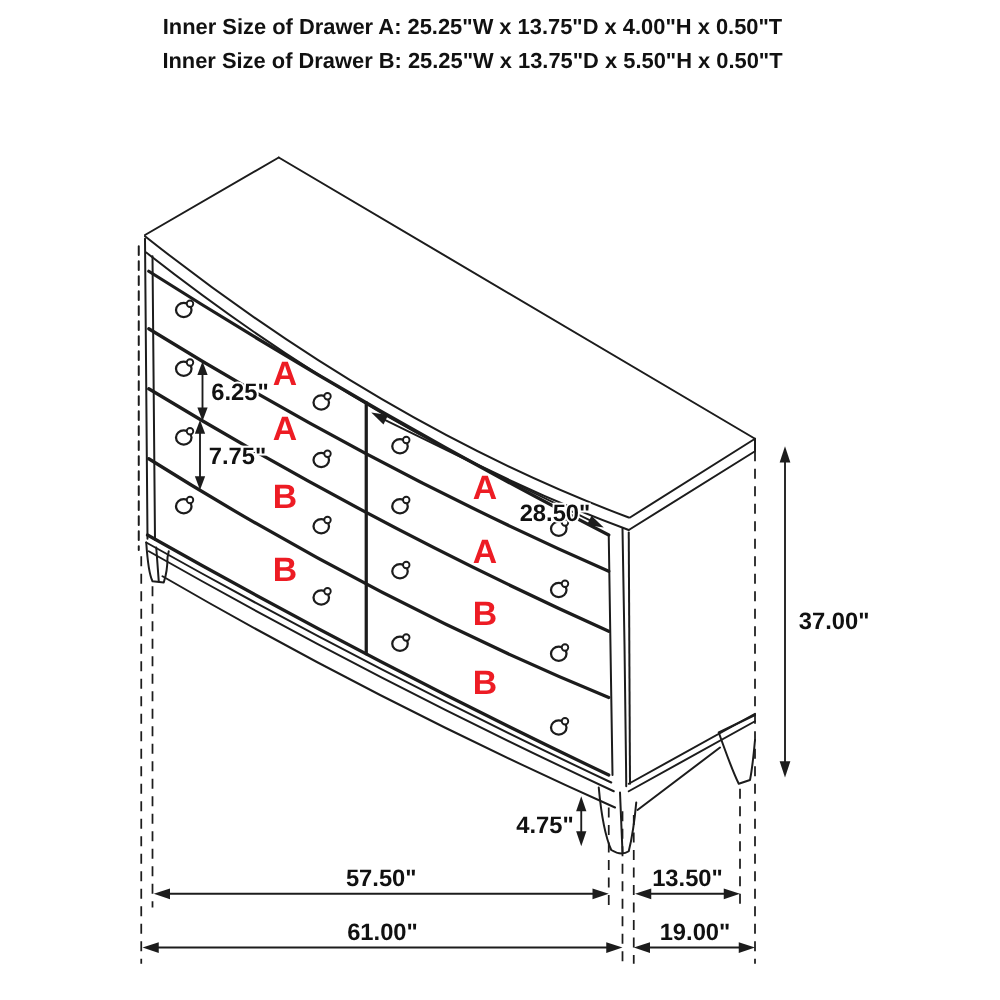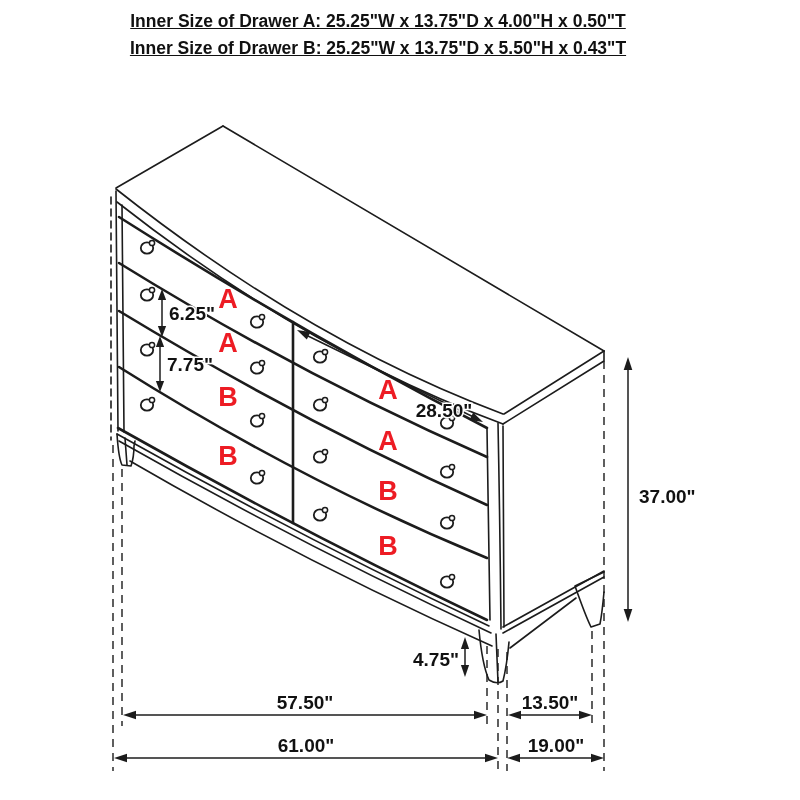--- a/index.html
+++ b/index.html
@@ -1,32 +1,32 @@
 <!DOCTYPE html>
 <html><head>
 <meta charset="utf-8">
 <style>
   html,body{margin:0;padding:0;background:#ffffff;}
   body{width:800px;height:800px;position:relative;overflow:hidden;
        font-family:"Liberation Sans", sans-serif;}
   .title-block{position:absolute;top:8px;left:0;width:756px;text-align:center;
        font-size:17.5px;font-weight:bold;color:#111;line-height:27px;}
-  .title-block div{white-space:nowrap;text-decoration:underline;}
+  .title-block div{white-space:nowrap;}
   svg{position:absolute;left:0;top:0;}
   text{font-family:"Liberation Sans", sans-serif;}
   .dim-text{font-size:19px;font-weight:bold;fill:#111;paint-order:stroke;
        stroke:#ffffff;stroke-width:3px;}
   .letter{font-size:27px;font-weight:bold;}
 </style>
 </head>
 <body>
 
 <div class="title-block">
   <div>Inner Size of Drawer A: 25.25"W x 13.75"D x 4.00"H x 0.50"T</div>
-  <div>Inner Size of Drawer B: 25.25"W x 13.75"D x 5.50"H x 0.43"T</div>
+  <div>Inner Size of Drawer B: 25.25"W x 13.75"D x 5.50"H x 0.50"T</div>
 </div>
 
 <svg width="800" height="800" viewBox="0 0 800 800">
 
   <defs>
     <g id="knob">
       <ellipse cx="0" cy="0" rx="6.2" ry="5.7" fill="#fff" stroke="#1c1c1c" stroke-width="1.8"></ellipse>
       <circle cx="5" cy="-5" r="2.6" fill="#fff" stroke="#1c1c1c" stroke-width="1.5"></circle>
     </g>
   </defs>

